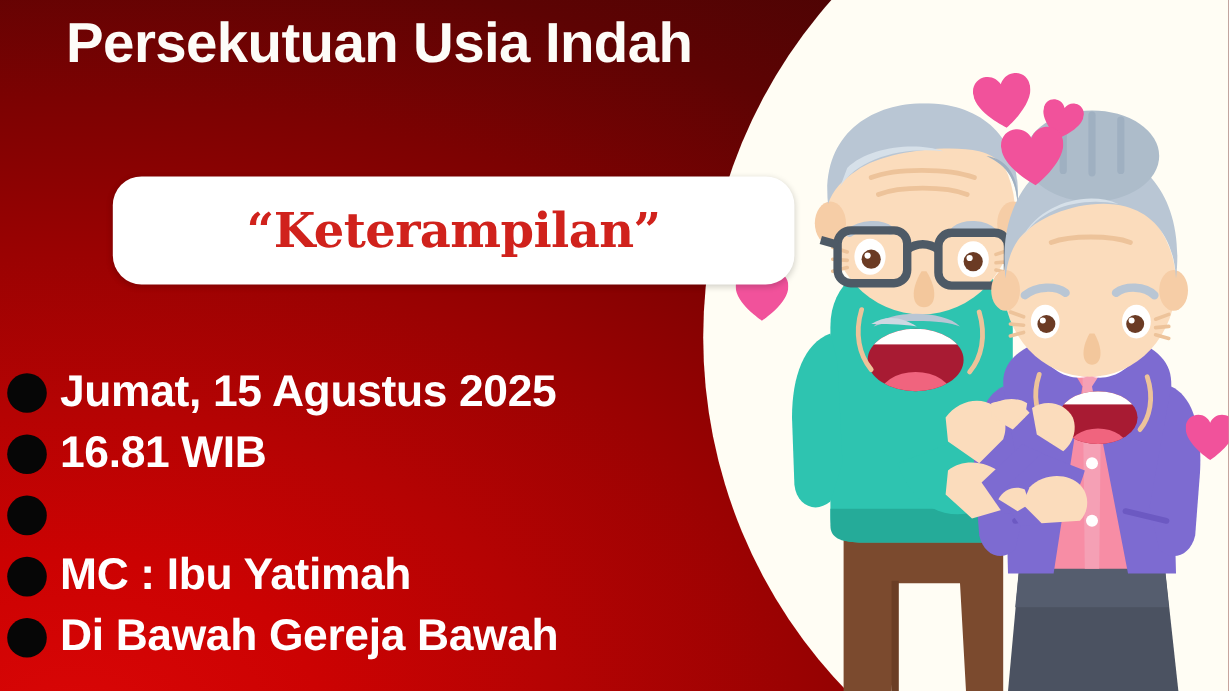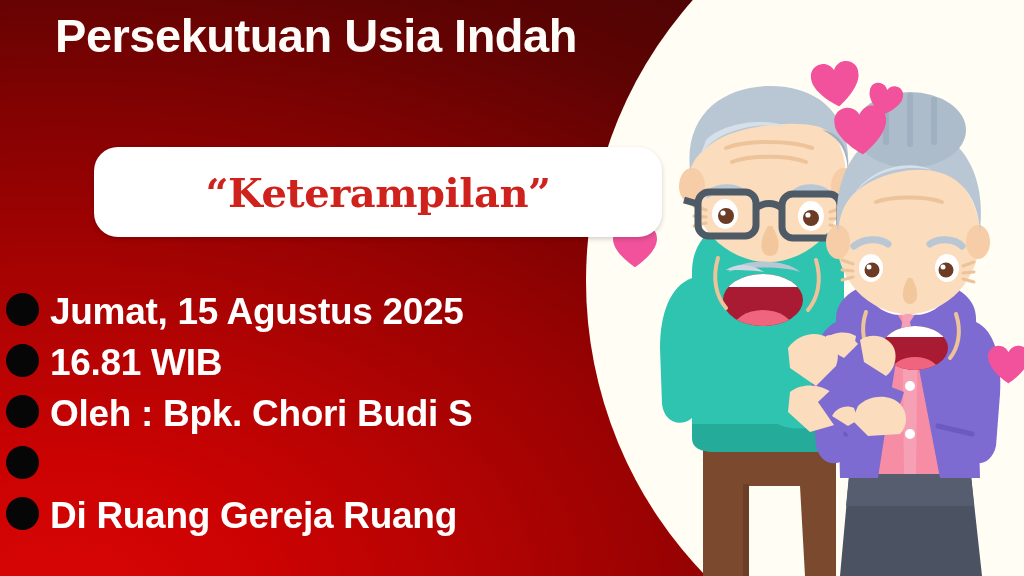--- a/index.html
+++ b/index.html
@@ -82,21 +82,21 @@
     position: absolute;
     left: 6px;
     top: 293px;
     z-index: 6;
     margin: 0;
     padding: 0;
     list-style: none;
   }
   .bullet-row {
     display: flex;
-    align-items: flex-start;
+    align-items: flex-end;
     height: 51px;
   }
   .bullet-dot {
     width: 33px;
     height: 33px;
     border-radius: 50%;
     background: #060606;
     flex: 0 0 auto;
   }
   .bullet-label {
@@ -328,24 +328,24 @@
     <li class="bullet-row">
       <span class="bullet-dot"></span>
       <span class="bullet-label">Jumat, 15 Agustus 2025</span>
     </li>
     <li class="bullet-row">
       <span class="bullet-dot"></span>
       <span class="bullet-label">16.81 WIB</span>
     </li>
     <li class="bullet-row">
       <span class="bullet-dot"></span>
-      <span class="bullet-label">Oleh : Bpk. Chori Budi S</span>
-    </li>
-    <li class="bullet-row">
-      <span class="bullet-dot"></span>
-    </li>
-    <li class="bullet-row">
-      <span class="bullet-dot"></span>
-      <span class="bullet-label">Di Ruang Gereja Ruang</span>
+    </li>
+    <li class="bullet-row">
+      <span class="bullet-dot"></span>
+      <span class="bullet-label">MC : Ibu Yatimah</span>
+    </li>
+    <li class="bullet-row">
+      <span class="bullet-dot"></span>
+      <span class="bullet-label">Di Bawah Gereja Bawah</span>
     </li>
   </ul>
 
 </div>
 
 </body></html>

